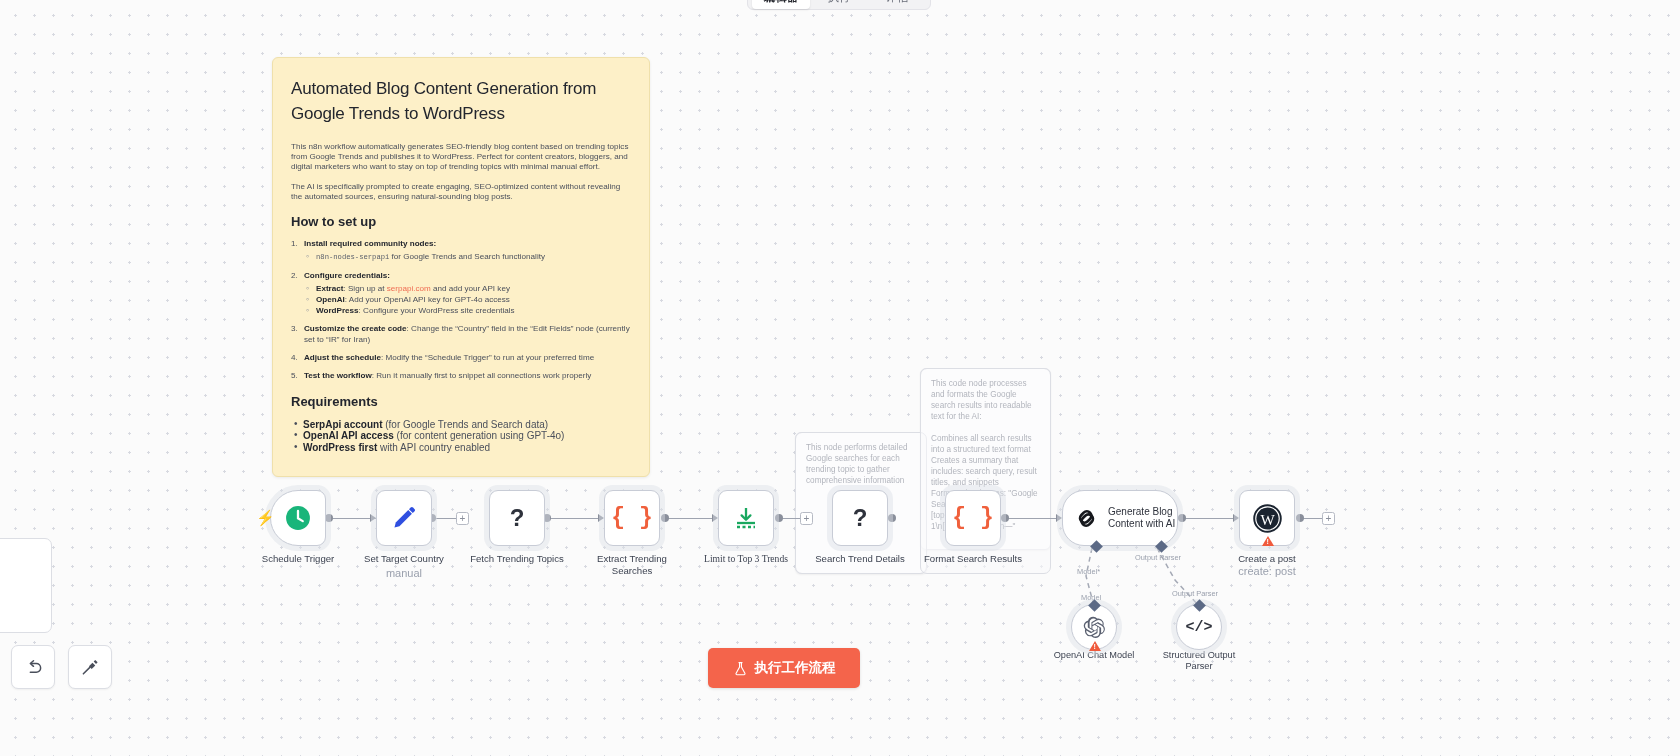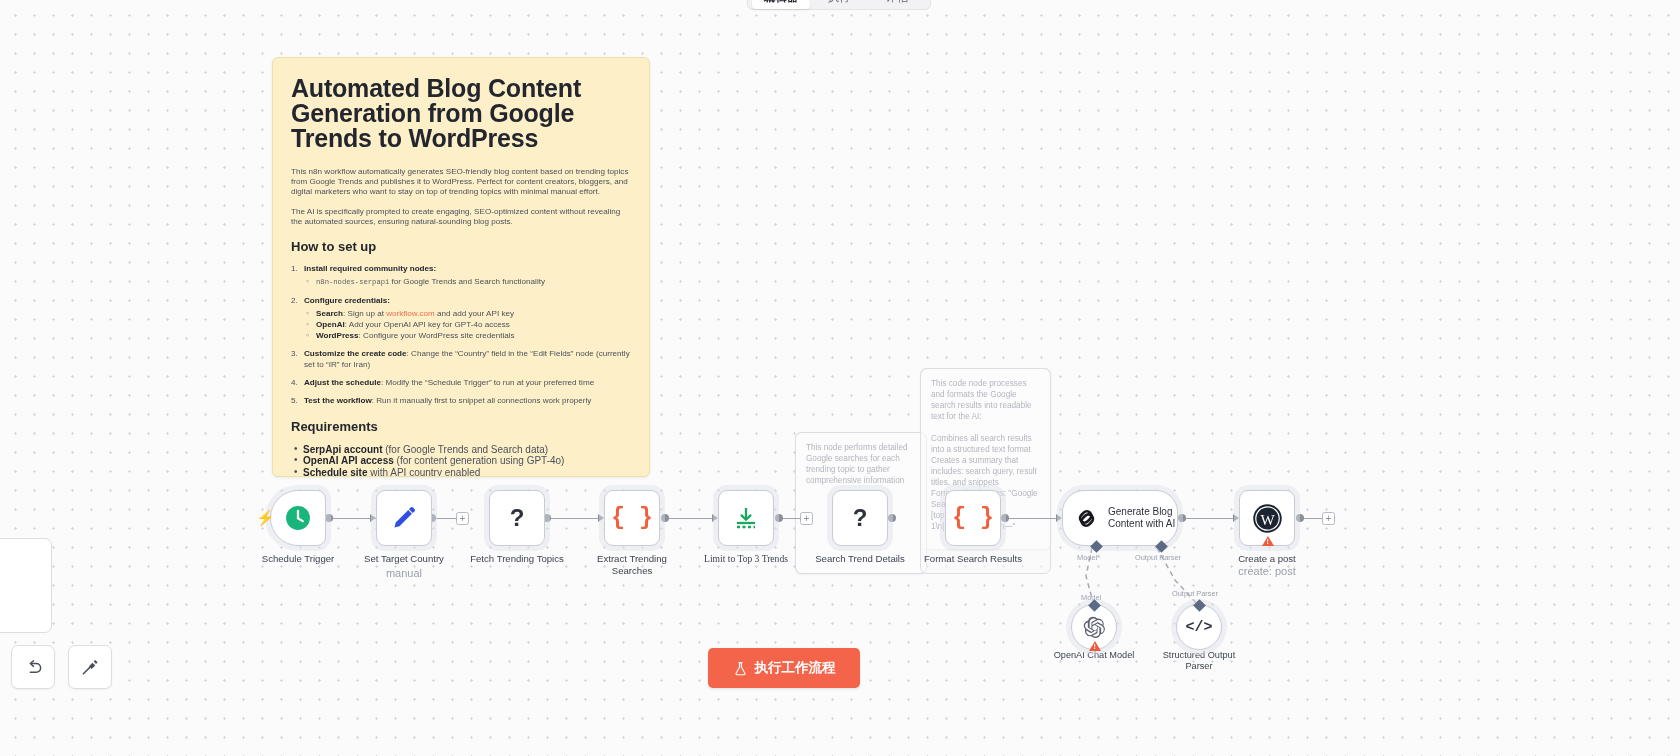--- a/index.html
+++ b/index.html
@@ -50,22 +50,22 @@
     width: 378px; height: 420px;
     background: #fdf0c8;
     border: 1px solid #efe0ab;
     border-radius: 6px;
     padding: 18px 18px 14px 18px;
     box-shadow: 0 1px 3px rgba(0,0,0,.07);
     overflow: hidden;
     color: #3a3f4b;
   }
   #sticky-main h1 {
-    font-size: 25px; line-height: 25px;
-    font-weight: 700; color: #23262e;
+    font-size: 17px; line-height: 25px;
+    font-weight: 400; color: #23262e;
     letter-spacing: -.2px;
     margin-bottom: 16px;
   }
   #sticky-main p {
     font-size: 8.1px; line-height: 10.2px;
     color: #4a4f5b; margin-bottom: 9px;
   }
   #sticky-main h2 {
     font-size: 13px; font-weight: 700; color: #23262e;
     margin: 12px 0 10px 0;
@@ -278,35 +278,35 @@
     <ol class="setup">
       <li>
         <b>Install required community nodes:</b>
         <ul class="sub">
           <li><code class="inline">n8n-nodes-serpapi</code><span> for Google Trends and Search functionality</span></li>
         </ul>
       </li>
       <li>
         <b>Configure credentials:</b>
         <ul class="sub">
-          <li><b>Search</b><span>: Sign up at </span><a class="lnk" href="#">workflow.com</a><span> and add your API key</span></li>
+          <li><b>Extract</b><span>: Sign up at </span><a class="lnk" href="#">serpapi.com</a><span> and add your API key</span></li>
           <li><b>OpenAI</b><span>: Add your OpenAI API key for GPT-4o access</span></li>
           <li><b>WordPress</b><span>: Configure your WordPress site credentials</span></li>
         </ul>
       </li>
       <li><b>Customize the create code</b><span>: Change the “Country” field in the “Edit Fields” node (currently set to “IR” for Iran)</span></li>
       <li><b>Adjust the schedule</b><span>: Modify the “Schedule Trigger” to run at your preferred time</span></li>
       <li><b>Test the workflow</b><span>: Run it manually first to snippet all connections work properly</span></li>
     </ol>
 
     <h2>Requirements</h2>
     <ul class="reqs">
       <li><b>SerpApi account</b><span> (for Google Trends and Search data)</span></li>
       <li><b>OpenAI API access</b><span> (for content generation using GPT-4o)</span></li>
-      <li><b>Schedule site</b><span> with API country enabled</span></li>
+      <li><b>WordPress first</b><span> with API country enabled</span></li>
     </ul>
   </div>
 
   <div class="selbox" style="left:795px; top:432px; width:132px; height:142px;"></div>
   <div class="selbox" style="left:920px; top:368px; width:131px; height:206px;"></div>
 
   <div class="note" id="note-search">This node performs detailed Google searches for each trending topic to gather comprehensive information</div>
   <div class="note" id="note-format">This code node processes and formats the Google search results into readable text for the AI:
 
 Combines all search results into a structured text format
@@ -407,21 +407,21 @@
 
   <div class="node wide" style="left:1062px; top:490px;border-radius:22px;">
     <svg width="25" height="25" viewBox="0 0 24 24">
       <path d="M9.3 6.4a4.3 4.3 0 116.1 6.1l-2.2 2.2a4.3 4.3 0 01-6.1-6.1z" fill="none" stroke="#16181d" stroke-width="2.6"></path>
       <path d="M14.7 17.6a4.3 4.3 0 11-6.1-6.1l2.2-2.2a4.3 4.3 0 016.1 6.1z" fill="none" stroke="#16181d" stroke-width="2.6"></path>
     </svg>
     <span class="wide-label">Generate Blog
 Content with AI</span>
 
     <div class="diamond" style="left:29px; top:51px;"></div>
-    <div class="conn-label" style="left:14px; top:62px;">Model*</div>
+    <div class="conn-label" style="left:14px; top:76px;">Model*</div>
     <div class="diamond" style="left:94px; top:51px;"></div>
     <div class="conn-label" style="left:72px; top:62px;">Output Parser</div>
   </div>
 
   <div class="node sq" style="left:1239px; top:490px;">
     <svg width="29" height="29" viewBox="0 0 24 24">
       <circle cx="12" cy="12" r="11" fill="none" stroke="#1b2430" stroke-width="1.6"></circle>
       <circle cx="12" cy="12" r="9.2" fill="#1b2430"></circle>
       <text x="12" y="17" font-size="12.5" fill="#ffffff" text-anchor="middle" font-family="Liberation Serif, serif">W</text>
     </svg>

